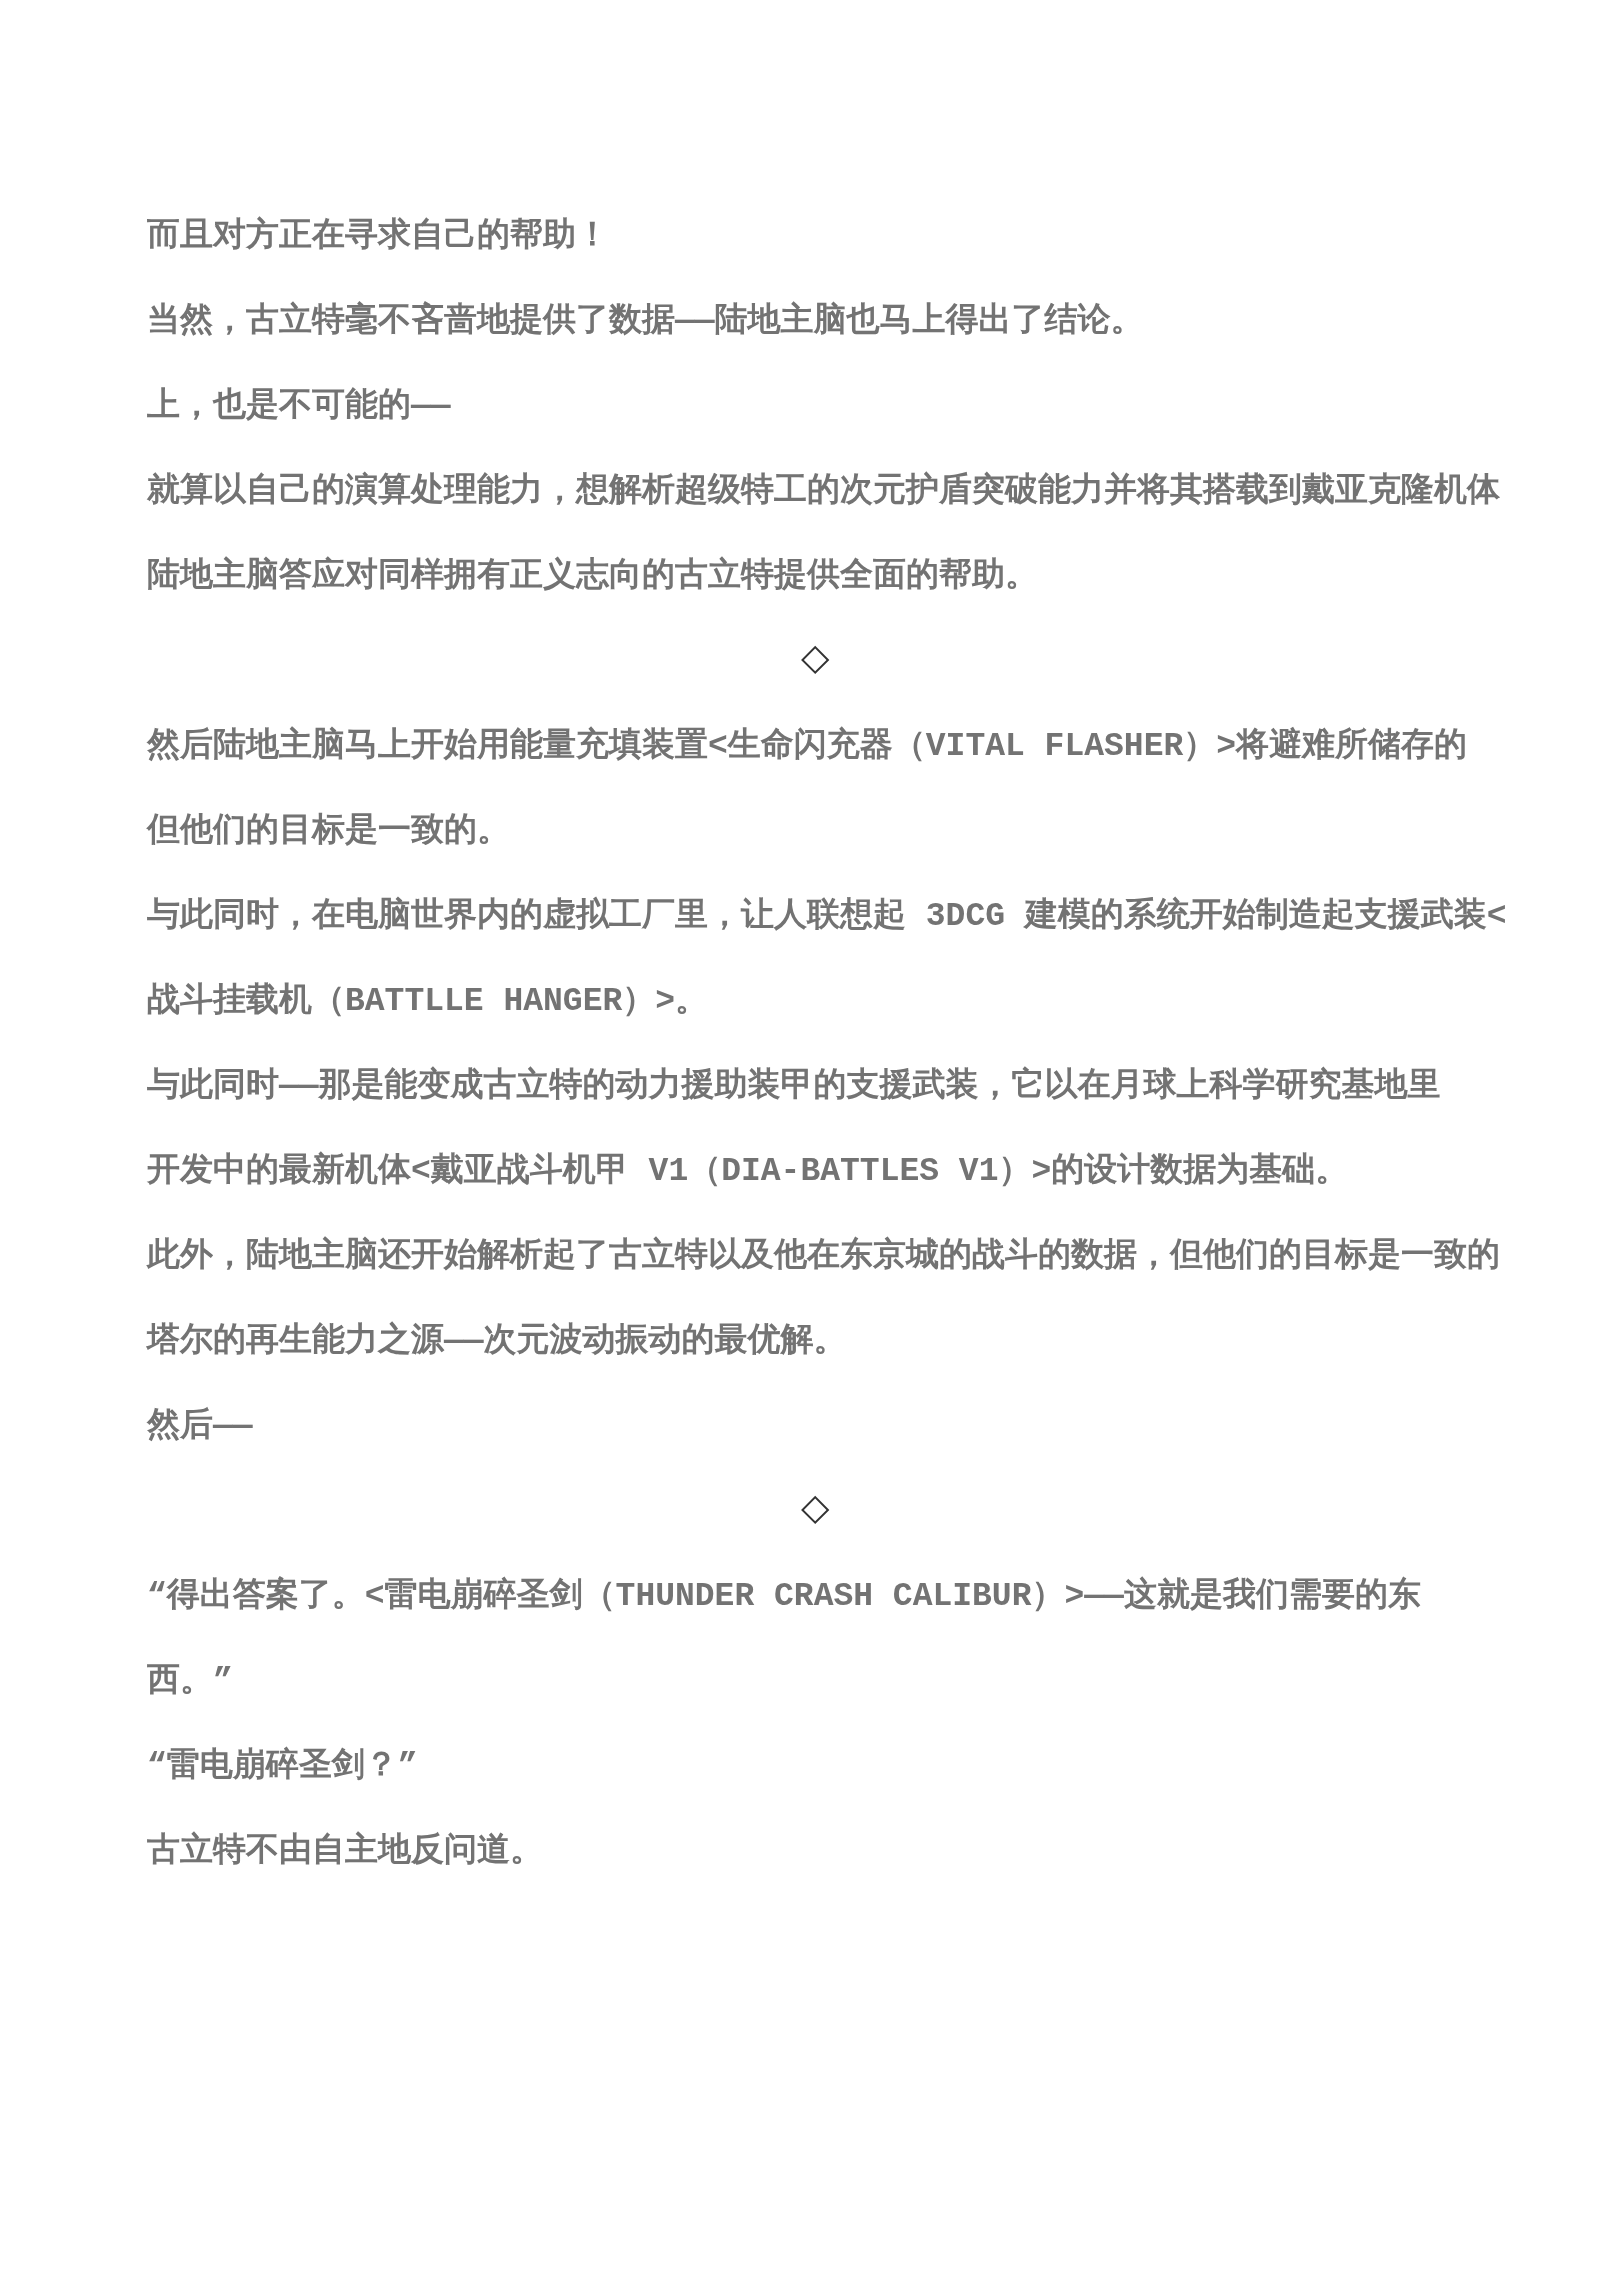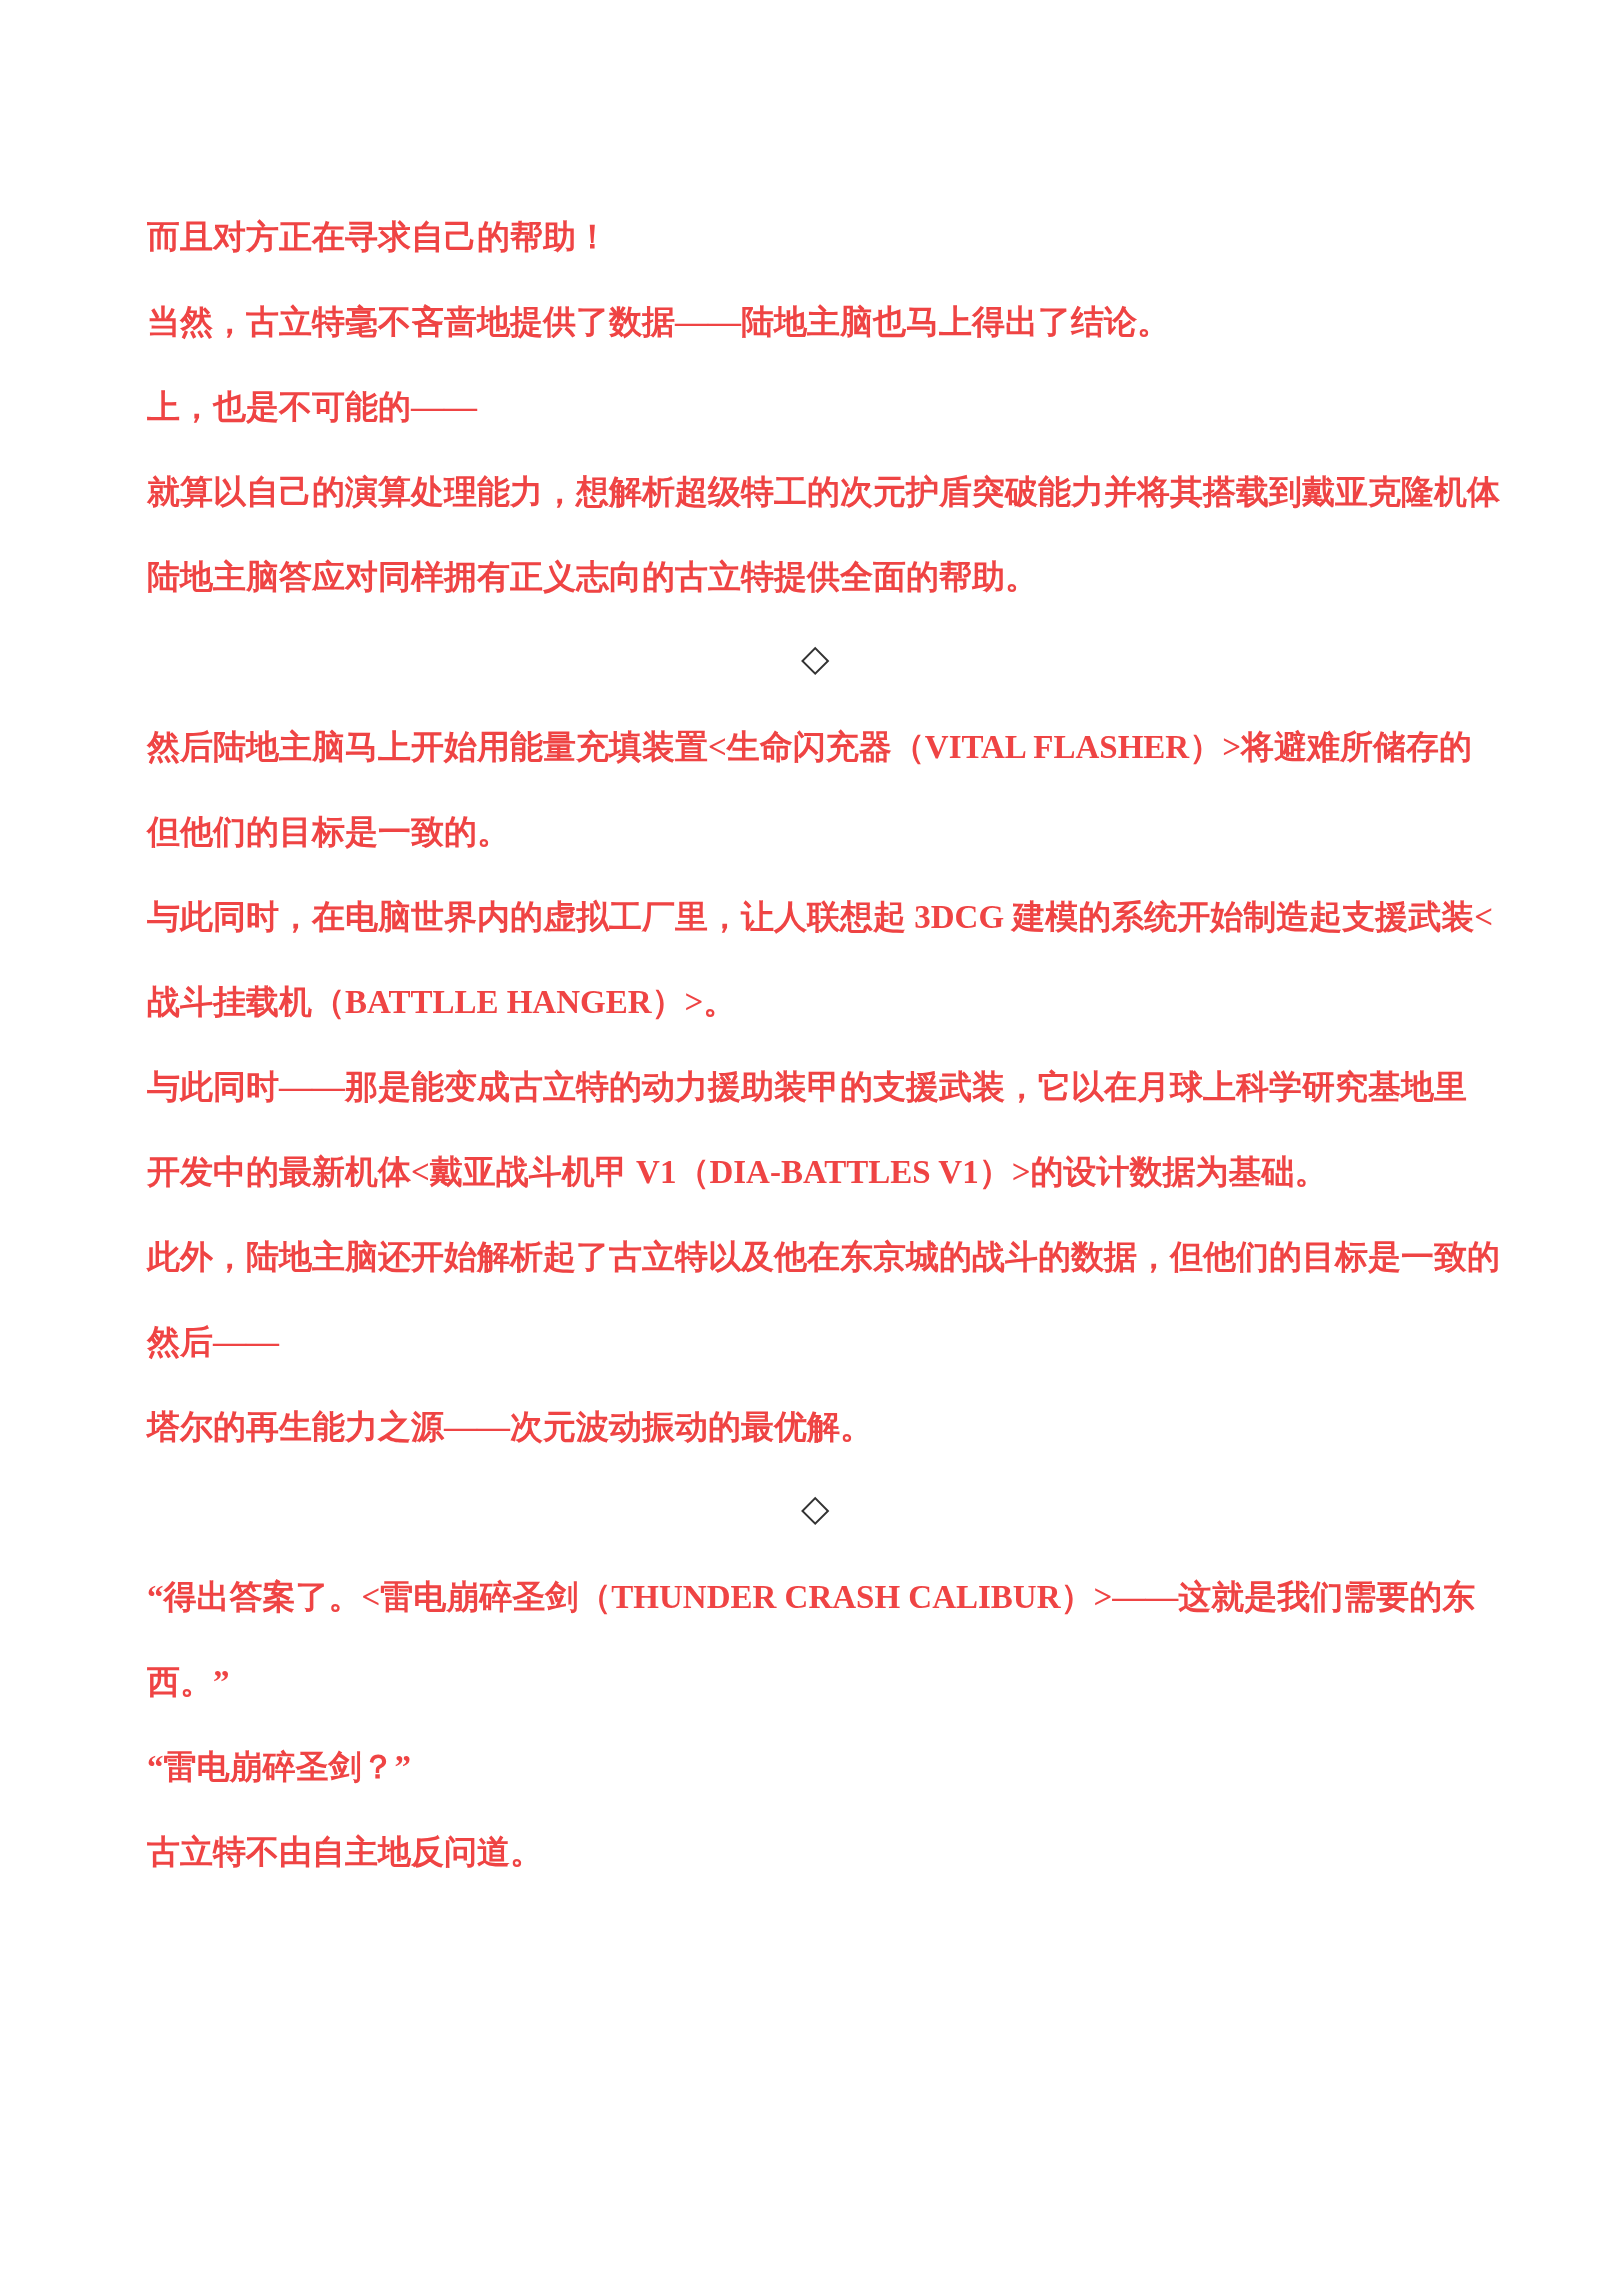--- a/index.html
+++ b/index.html
@@ -19,24 +19,24 @@
       top: 0;
       width: 1623px;
       height: 2295px;
       background: #ffffff;
     }
     .content {
       position: absolute;
       left: 147px;
       top: 213px;
       width: 1336px;
-      font-family: Liberation Serif, serif;
+      font-family: Liberation Mono, monospace;
       font-weight: bold;
       font-size: 33px;
-      color: #ef4444;
+      color: #737373;
       letter-spacing: 0px;
     }
     .line {
       height: 85px;
       line-height: 48px;
       white-space: nowrap;
       overflow: visible;
     }
     .line.divider {
       text-align: center;
@@ -67,22 +67,22 @@
     <div class="line divider">
       <span class="diamond"></span>
     </div>
     <div class="line">然后陆地主脑马上开始用能量充填装置&lt;生命闪充器（VITAL FLASHER）&gt;将避难所储存的</div>
     <div class="line">但他们的目标是一致的。</div>
     <div class="line">与此同时，在电脑世界内的虚拟工厂里，让人联想起 3DCG 建模的系统开始制造起支援武装&lt;</div>
     <div class="line">战斗挂载机（BATTLLE HANGER）&gt;。</div>
     <div class="line">与此同时——那是能变成古立特的动力援助装甲的支援武装，它以在月球上科学研究基地里</div>
     <div class="line">开发中的最新机体&lt;戴亚战斗机甲 V1（DIA-BATTLES V1）&gt;的设计数据为基础。</div>
     <div class="line">此外，陆地主脑还开始解析起了古立特以及他在东京城的战斗的数据，但他们的目标是一致的</div>
+    <div class="line">塔尔的再生能力之源——次元波动振动的最优解。</div>
     <div class="line">然后——</div>
-    <div class="line">塔尔的再生能力之源——次元波动振动的最优解。</div>
     <div class="line divider">
       <span class="diamond"></span>
     </div>
     <div class="line">“得出答案了。&lt;雷电崩碎圣剑（THUNDER CRASH CALIBUR）&gt;——这就是我们需要的东</div>
     <div class="line">西。”</div>
     <div class="line">“雷电崩碎圣剑？”</div>
     <div class="line">古立特不由自主地反问道。</div>
   </div>
 </div>
 

